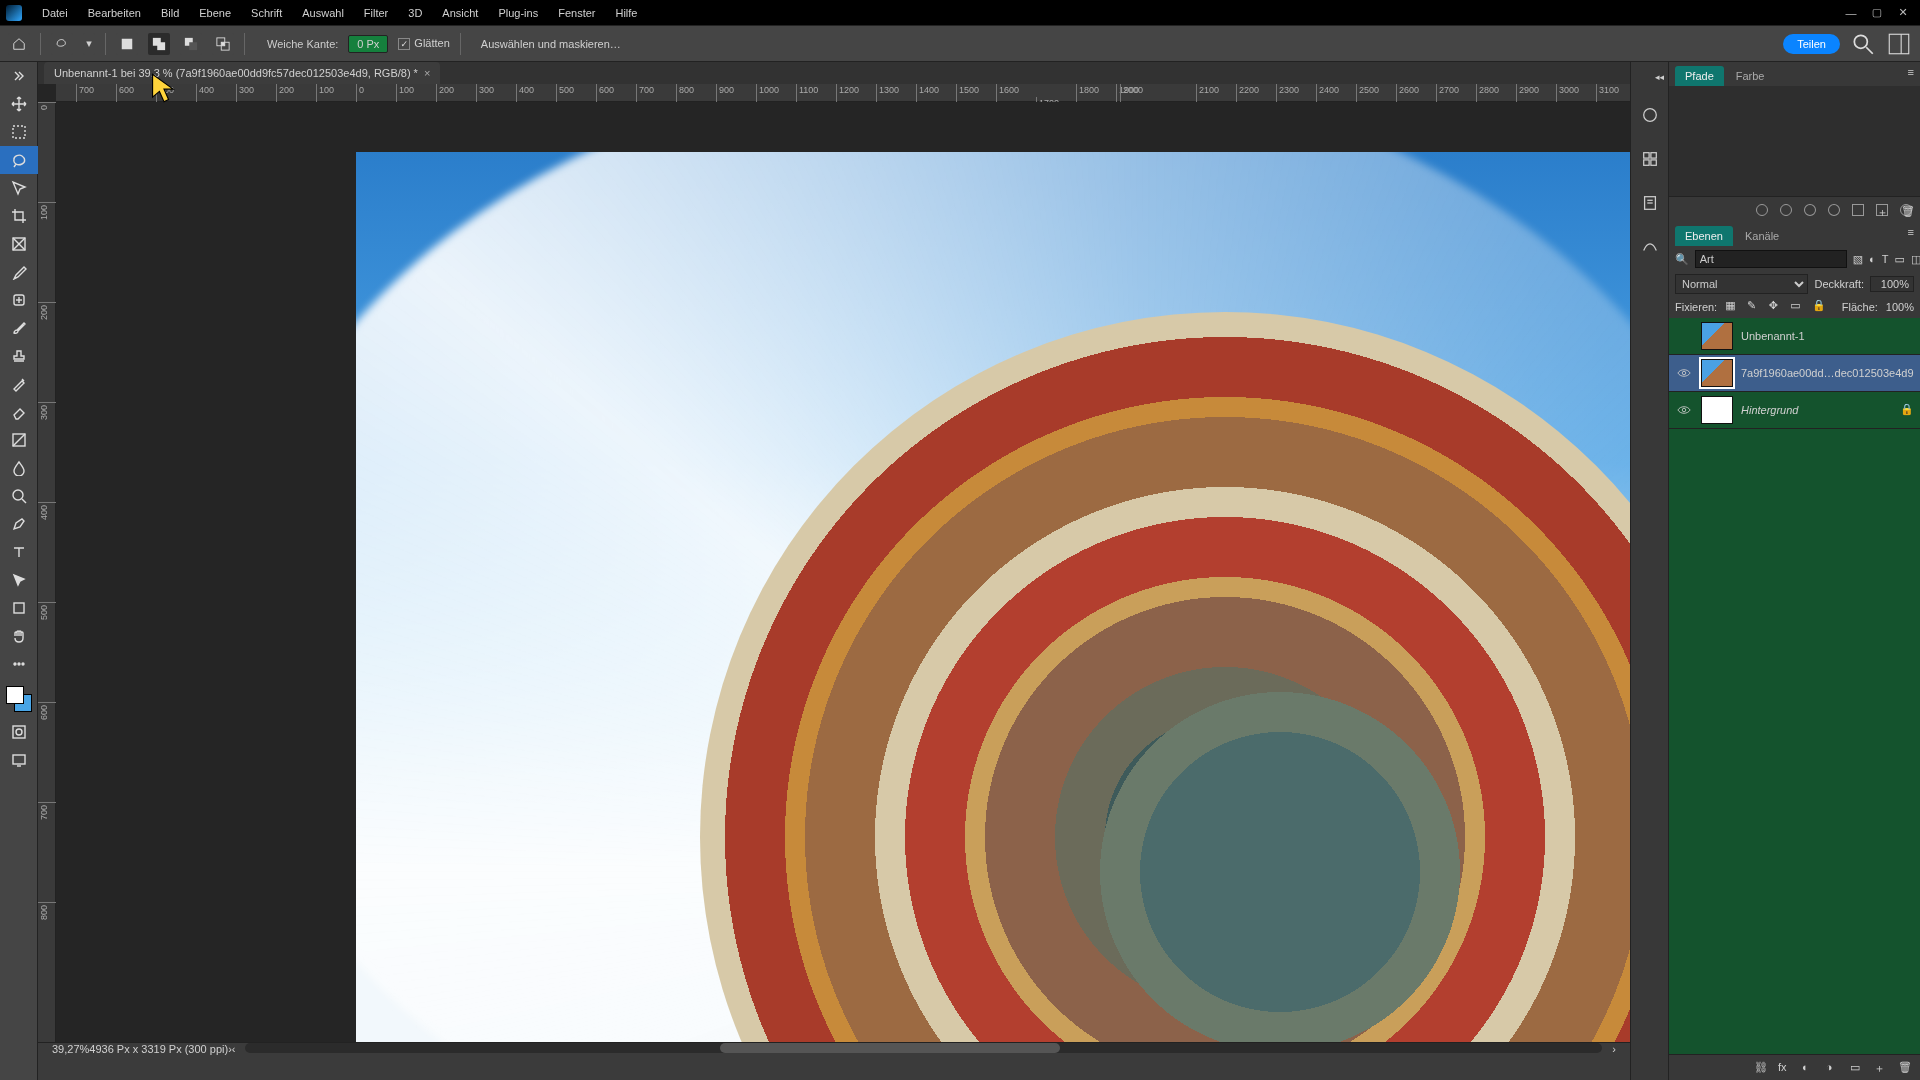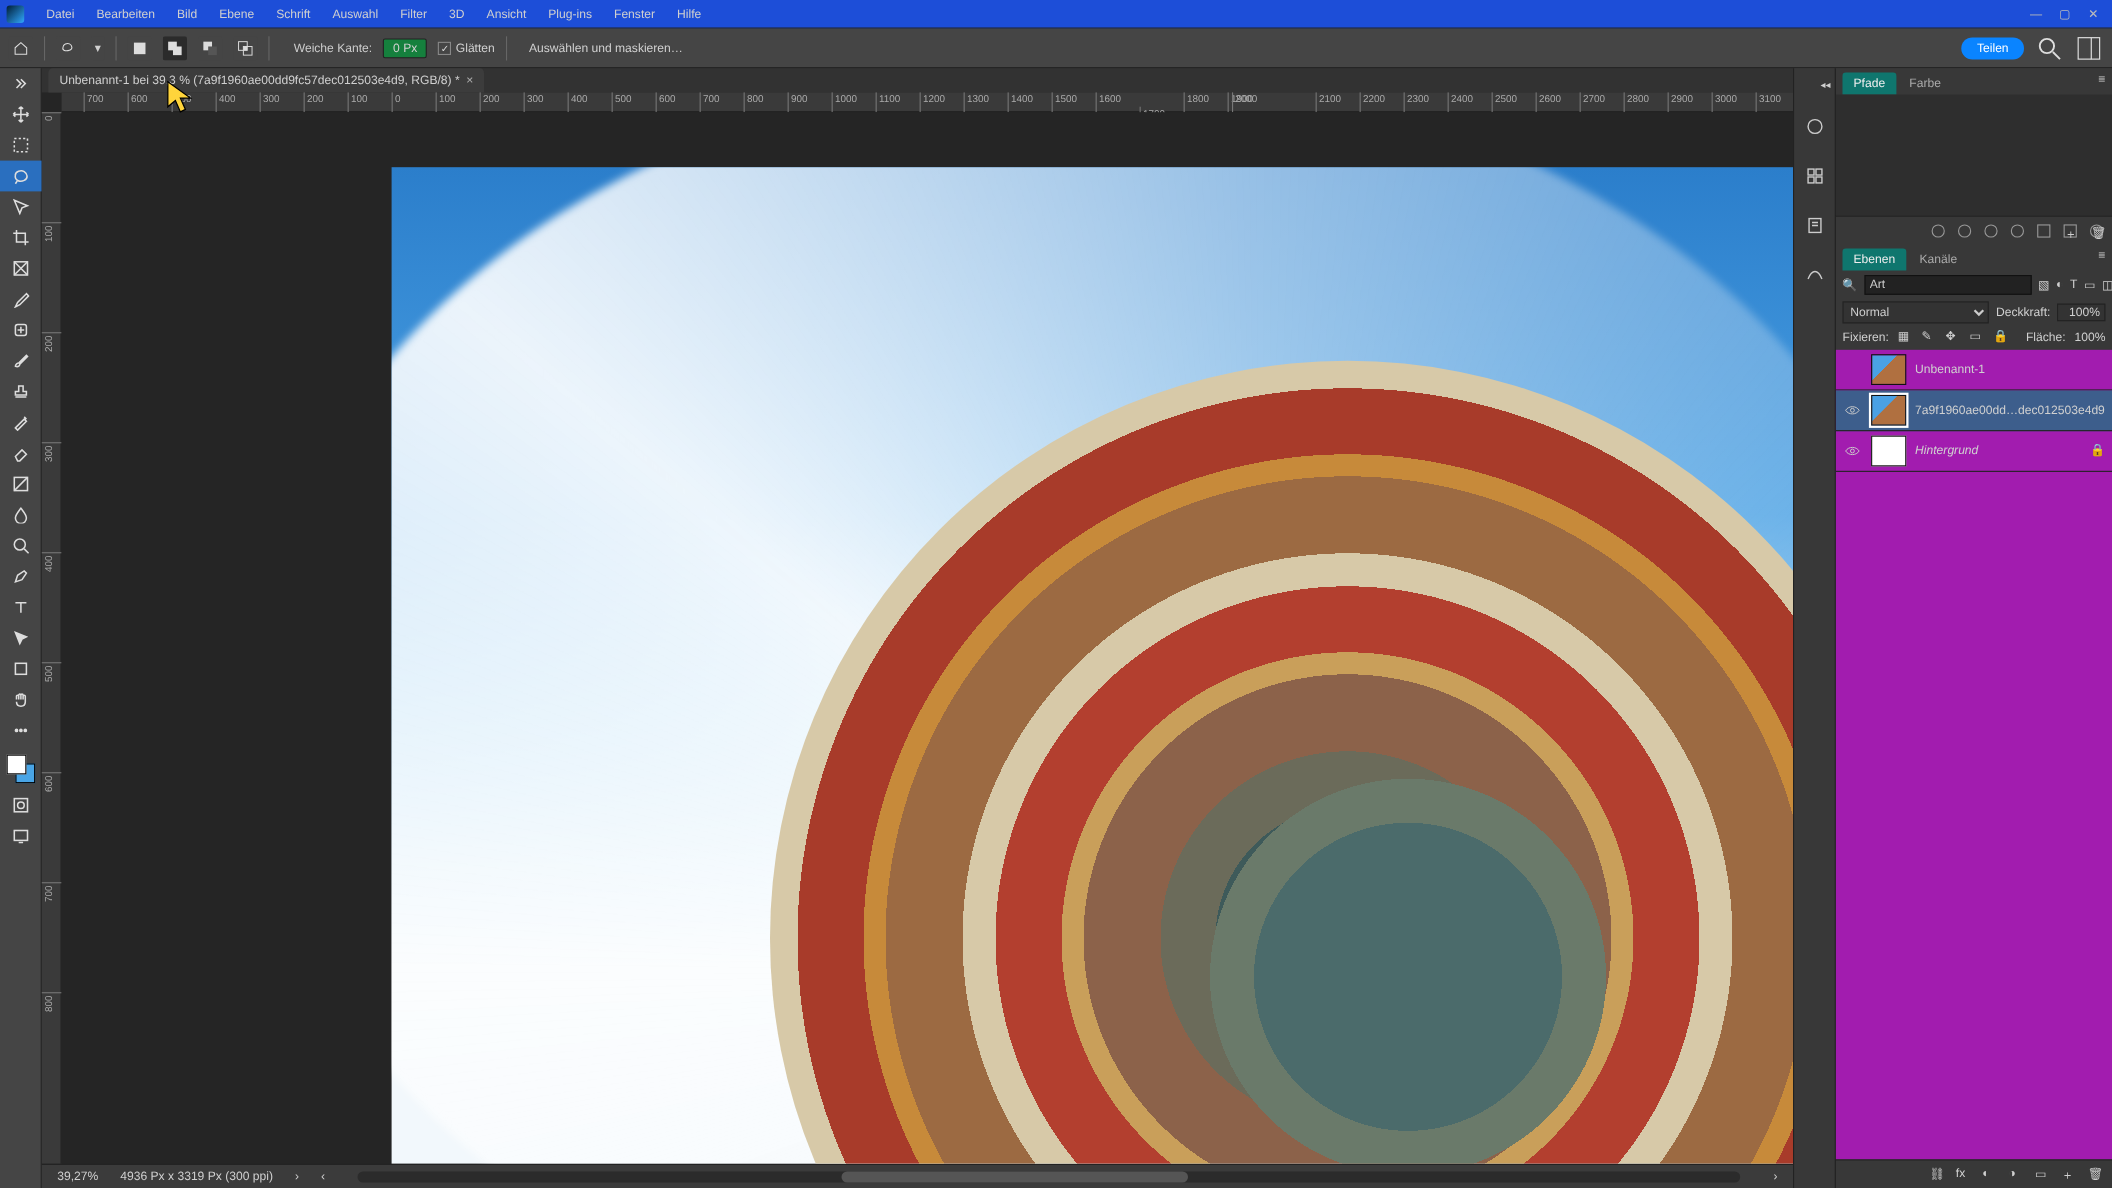--- a/index.html
+++ b/index.html
@@ -1,19 +1,19 @@
 <!DOCTYPE html>
 <html><head>
 <meta charset="utf-8">
 <style>
 * { margin: 0; padding: 0; box-sizing: border-box; font-family: 'Segoe UI', Tahoma, sans-serif; font-size: 11px; color: #d0d0d0; user-select: none; }
 body { background: #323232; width: 1920px; height: 1080px; overflow: hidden; position: relative; }
 
 
-.menubar { height: 26px; background: #1d4ed8; display: flex; align-items: center; padding: 12px 6px; border-bottom: 1px solid #222; }
+.menubar { height: 26px; background: #000000; display: flex; align-items: center; padding: 12px 6px; border-bottom: 1px solid #222; }
 .menubar .logo { width: 16px; height: 16px; background: linear-gradient(135deg,#001d34,#31a8ff); border-radius:3px; margin-right:10px; }
 .menubar .menu-item { padding: 0 10px; line-height:26px; cursor:default; }
 .window-controls { margin-left:auto; display:flex; gap:4px; }
 .window-controls div { width:22px; height:16px; display:flex; align-items:center; justify-content:center; color:#bbb; }
 
 
 .options-bar { height: 36px; background: #454545; display:flex; align-items:center; gap:10px; padding:0 8px; border-bottom:1px solid #222;}
 .opt-btn { width:22px; height:22px; display:flex; align-items:center; justify-content:center; background:#454545; border:1px solid transparent; border-radius:2px; }
 .opt-btn svg { width:14px; height:14px; fill:#ddd; }
 .opt-divider { width:1px; height:22px; background:#666; }
@@ -50,21 +50,21 @@
 .tick span{position:absolute;top:1px;left:2px;font-size:9px;color:#aaa;}
 .tick-v { position:absolute;left:0;width:18px;border-top:1px solid #777;}
 .tick-v span{position:absolute;left:1px;top:2px;font-size:9px;color:#aaa;writing-mode:vertical-rl;transform:rotate(180deg);}
 
 
 .photo { position:absolute; left:300px; top:50px; right:0; bottom:0; background:linear-gradient(180deg,#2b7ecb 0%, #4aa1e4 35%, #9bd0f2 55%, #d7ecf9 70%, #f2f8fc 80%); overflow:hidden;}
 .cloud-swirl { position:absolute; left:-10%; top:-10%; width:120%; height:130%; border-radius:50%; background: conic-gradient(from 200deg at 60% 70%, rgba(255,255,255,0) 0deg, rgba(255,255,255,0.6) 60deg, rgba(255,255,255,0.9) 110deg, rgba(255,255,255,0.5) 160deg, rgba(255,255,255,0) 240deg); filter: blur(4px);}
 .planet { position:absolute; right:-120px; bottom:-320px; width:1050px; height:1050px; border-radius:50%; background: radial-gradient(circle at 50% 50%, #3e5a5a 0 120px, #6b6b5a 120px 170px, #8c624a 170px 240px, #c99f5a 240px 260px, #b33f2f 260px 320px, #d7c9a8 320px 350px, #9c6a42 350px 420px, #c78a3a 420px 440px, #a83b2a 440px 500px, #d7c9a8 500px 1050px);} 
 .water { position:absolute; right:120px; bottom:-60px; width:460px;height:460px;border-radius:50%;background:radial-gradient(circle,#4b6b6b 0 140px, #6a7a6a 140px 180px, transparent 180px);}
 
-.status-bar{height:22px;background:#3b3b3b;display:flex;align-items:center;gap:20px;padding:0 14px;border-top:1px solid #222;}
+.status-bar{height:38px;background:#3b3b3b;display:flex;align-items:flex-start;padding:0 14px;border-top:1px solid #222;}
 .scroll-h{flex:1;height:10px;background:#2b2b2b;border-radius:5px;position:relative;margin:0 10px;}
 .scroll-h::after{content:"";position:absolute;left:35%;width:25%;height:100%;background:#555;border-radius:5px;}
 
 
 .right-rail{width:38px;background:#383838;display:flex;flex-direction:column;align-items:center;padding-top:10px;gap:24px;border-left:1px solid #222;}
 .right-rail svg{width:18px;height:18px;stroke:#ccc;fill:none;stroke-width:1.4;}
 
 .panels { width:252px; background:#383838; display:flex; flex-direction:column; border-left:1px solid #222;}
 .panel-tabs{display:flex;gap:2px;padding:4px 6px 0 6px;}
 .panel-tab{padding:4px 10px;color:#aaa;border-radius:3px 3px 0 0;}
@@ -79,21 +79,21 @@
 .layers-panel{flex:1;display:flex;flex-direction:column;}
 .layer-controls{display:flex;gap:6px;padding:4px 6px;align-items:center;}
 .layer-controls input{flex:1;background:#222;border:1px solid #111;color:#ccc;padding:2px 4px;}
 .layer-controls .ico{width:18px;height:18px;display:flex;align-items:center;justify-content:center;}
 .blend-row{display:flex;gap:6px;padding:2px 6px;align-items:center;}
 .blend-row select{flex:1;background:#333;border:1px solid #222;color:#ccc;padding:2px;}
 .blend-row .val{background:#333;border:1px solid #222;padding:1px 4px;min-width:44px;text-align:right;}
 .lock-row{display:flex;gap:8px;padding:3px 6px;align-items:center;}
 .lock-row .ico{width:16px;height:16px;}
 
-.layer-list{flex:1;background:#a21caf;overflow:auto;}
+.layer-list{flex:1;background:#14532d;overflow:auto;}
 .layer{display:flex;align-items:center;gap:8px;padding:4px 6px;border-bottom:1px solid #222;}
 .layer.selected{background:#3d5e8c;}
 .eye{width:18px;height:18px;display:flex;align-items:center;justify-content:center;}
 .eye svg{width:14px;height:14px;stroke:#ccc;fill:none;}
 .thumb{width:32px;height:28px;background:#777;border:1px solid #111;}
 .thumb.white{background:#fff;}
 .thumb.sel{outline:2px solid #fff;}
 .layer-name{flex:1;white-space:nowrap;overflow:hidden;text-overflow:ellipsis;}
 .layer .lock{width:14px;height:14px;}
 .layer em{}

